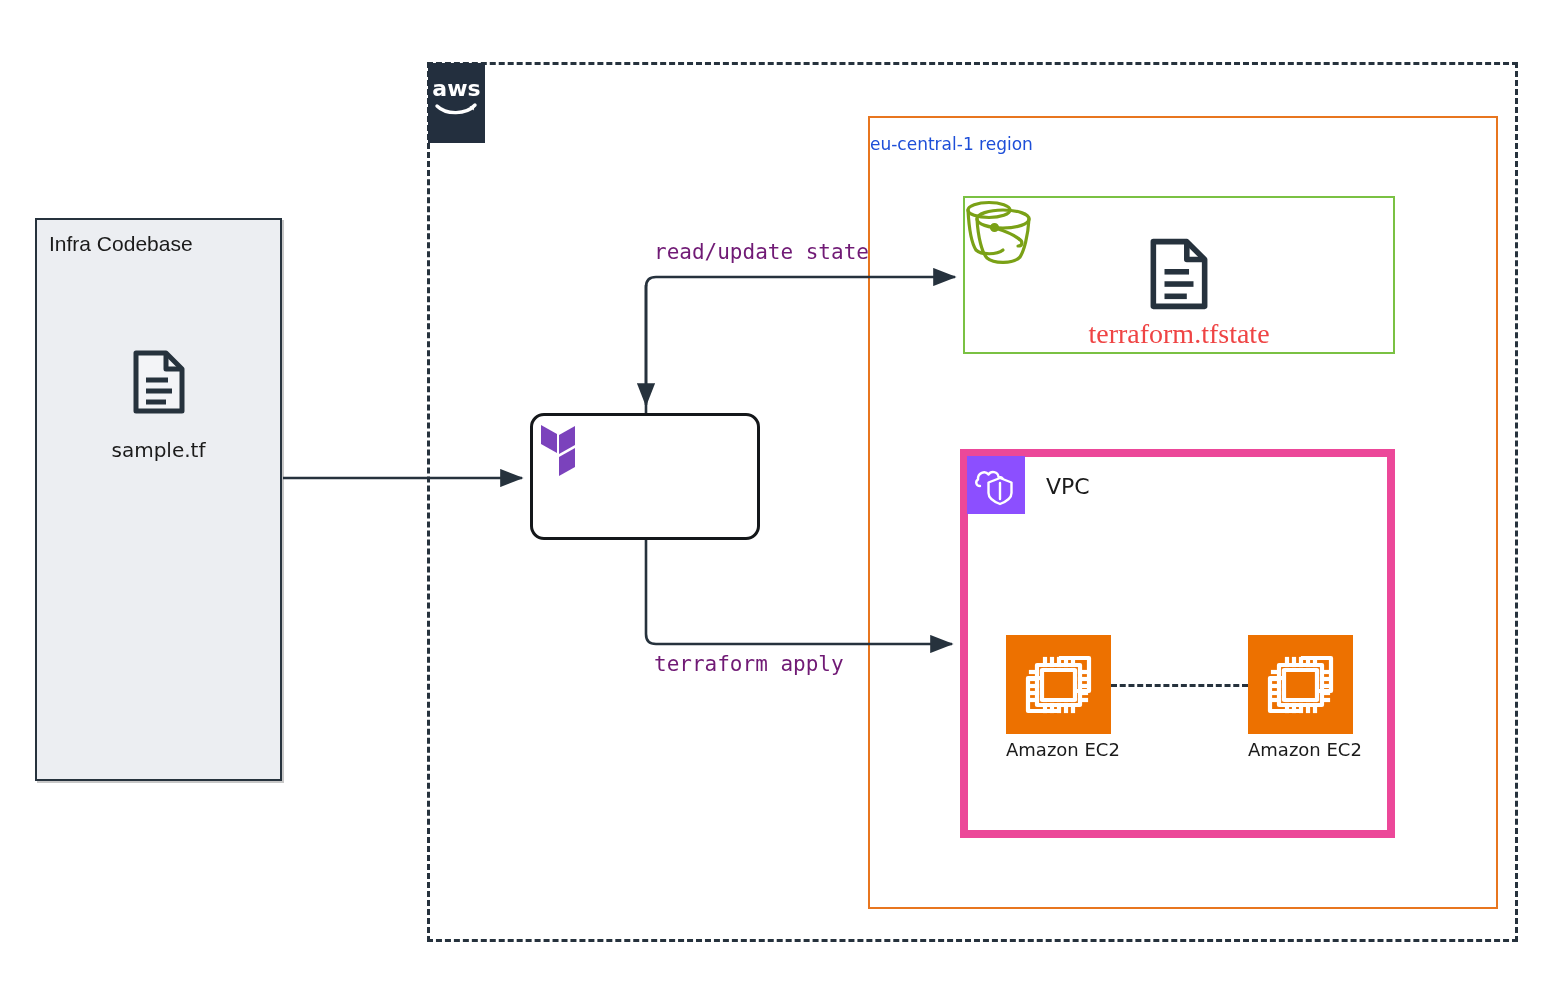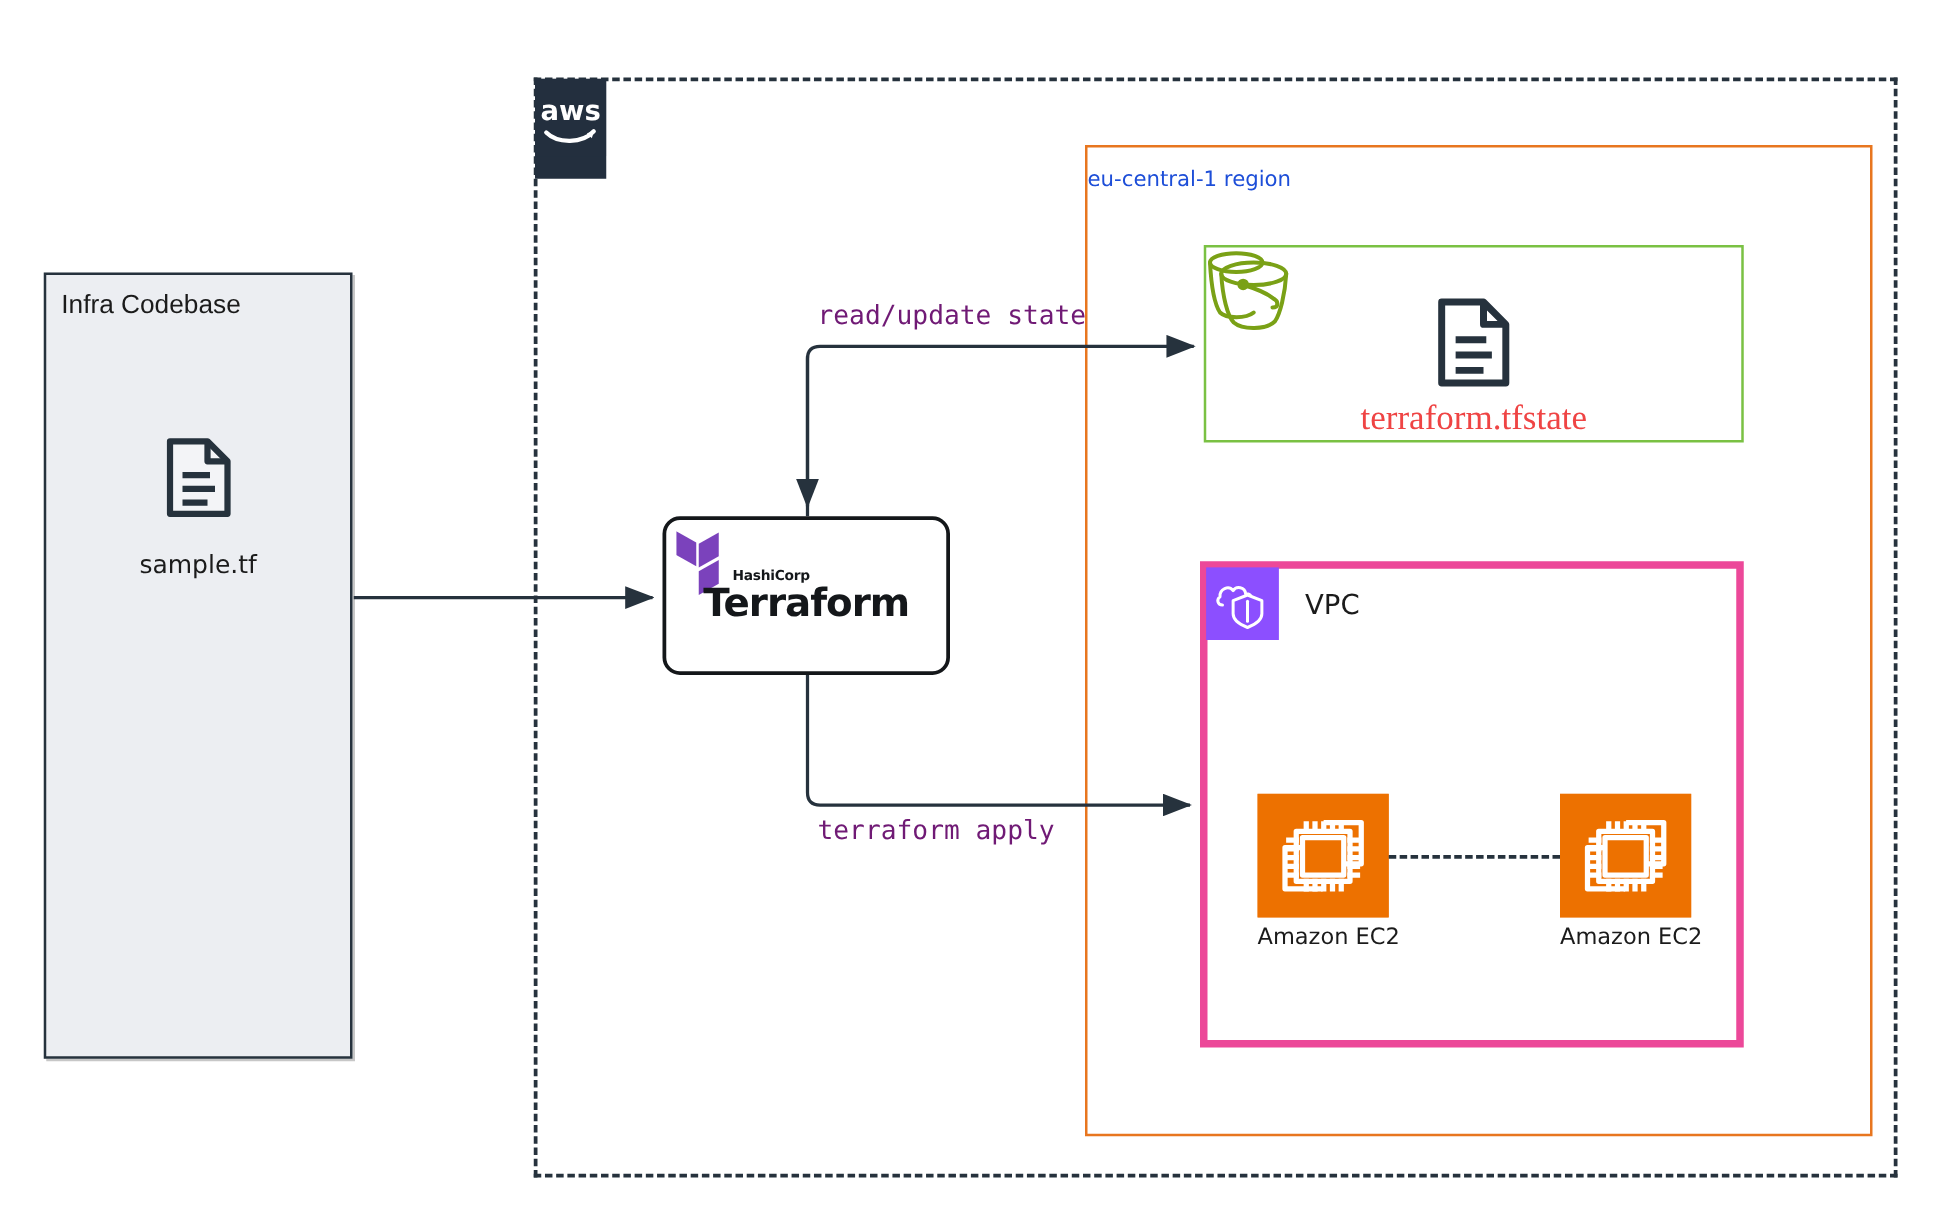--- a/index.html
+++ b/index.html
@@ -17,21 +17,21 @@
     background: #ffffff;
     overflow: hidden;
   }
 
   
   #codebase-panel {
     position: absolute;
     left: 35px;
     top: 218px;
     width: 247px;
-    height: 629px;
+    height: 563px;
     background: #eceef2;
     border: 2px solid #26323d;
     box-sizing: border-box;
     box-shadow: 2px 2px 0 rgba(0,0,0,0.22);
   }
   #codebase-title {
     position: absolute;
     left: 12px;
     top: 12px;
     font-family: "Liberation Sans", sans-serif;
@@ -124,21 +124,21 @@
     margin-top: 4px;
   }
 
   
   #vpc-box {
     position: absolute;
     left: 960px;
     top: 449px;
     width: 435px;
     height: 389px;
-    border: 6px solid #ec4899;
+    border: 8px solid #ec4899;
     box-sizing: border-box;
   }
   #vpc-icon-sq {
     position: absolute;
     left: -1px;
     top: -1px;
     width: 58px;
     height: 58px;
     background: #8c4fff;
   }
@@ -427,22 +427,18 @@
   </svg>
 
   <div id="terraform-box">
     <div id="tf-logo">
       <svg width="50" height="56" viewBox="0 0 50 56">
         <polygon points="0,4 16,13 16,32 0,23" fill="#7b42bc"></polygon>
         <polygon points="18,14 34,5 34,24 18,33" fill="#7b42bc"></polygon>
         <polygon points="18,36 34,27 34,46 18,55" fill="#7b42bc"></polygon>
       </svg>
     </div>
-    <div id="tf-wordmark">
-      <div id="tf-hashicorp">HashiCorp</div>
-      <div id="tf-terraform">Terraform</div>
-    </div>
   </div>
 
   <div class="edge-label" id="label-read-update">read/update state</div>
   <div class="edge-label" id="label-apply">terraform apply</div>
 
 </div>
 
 </body></html>

